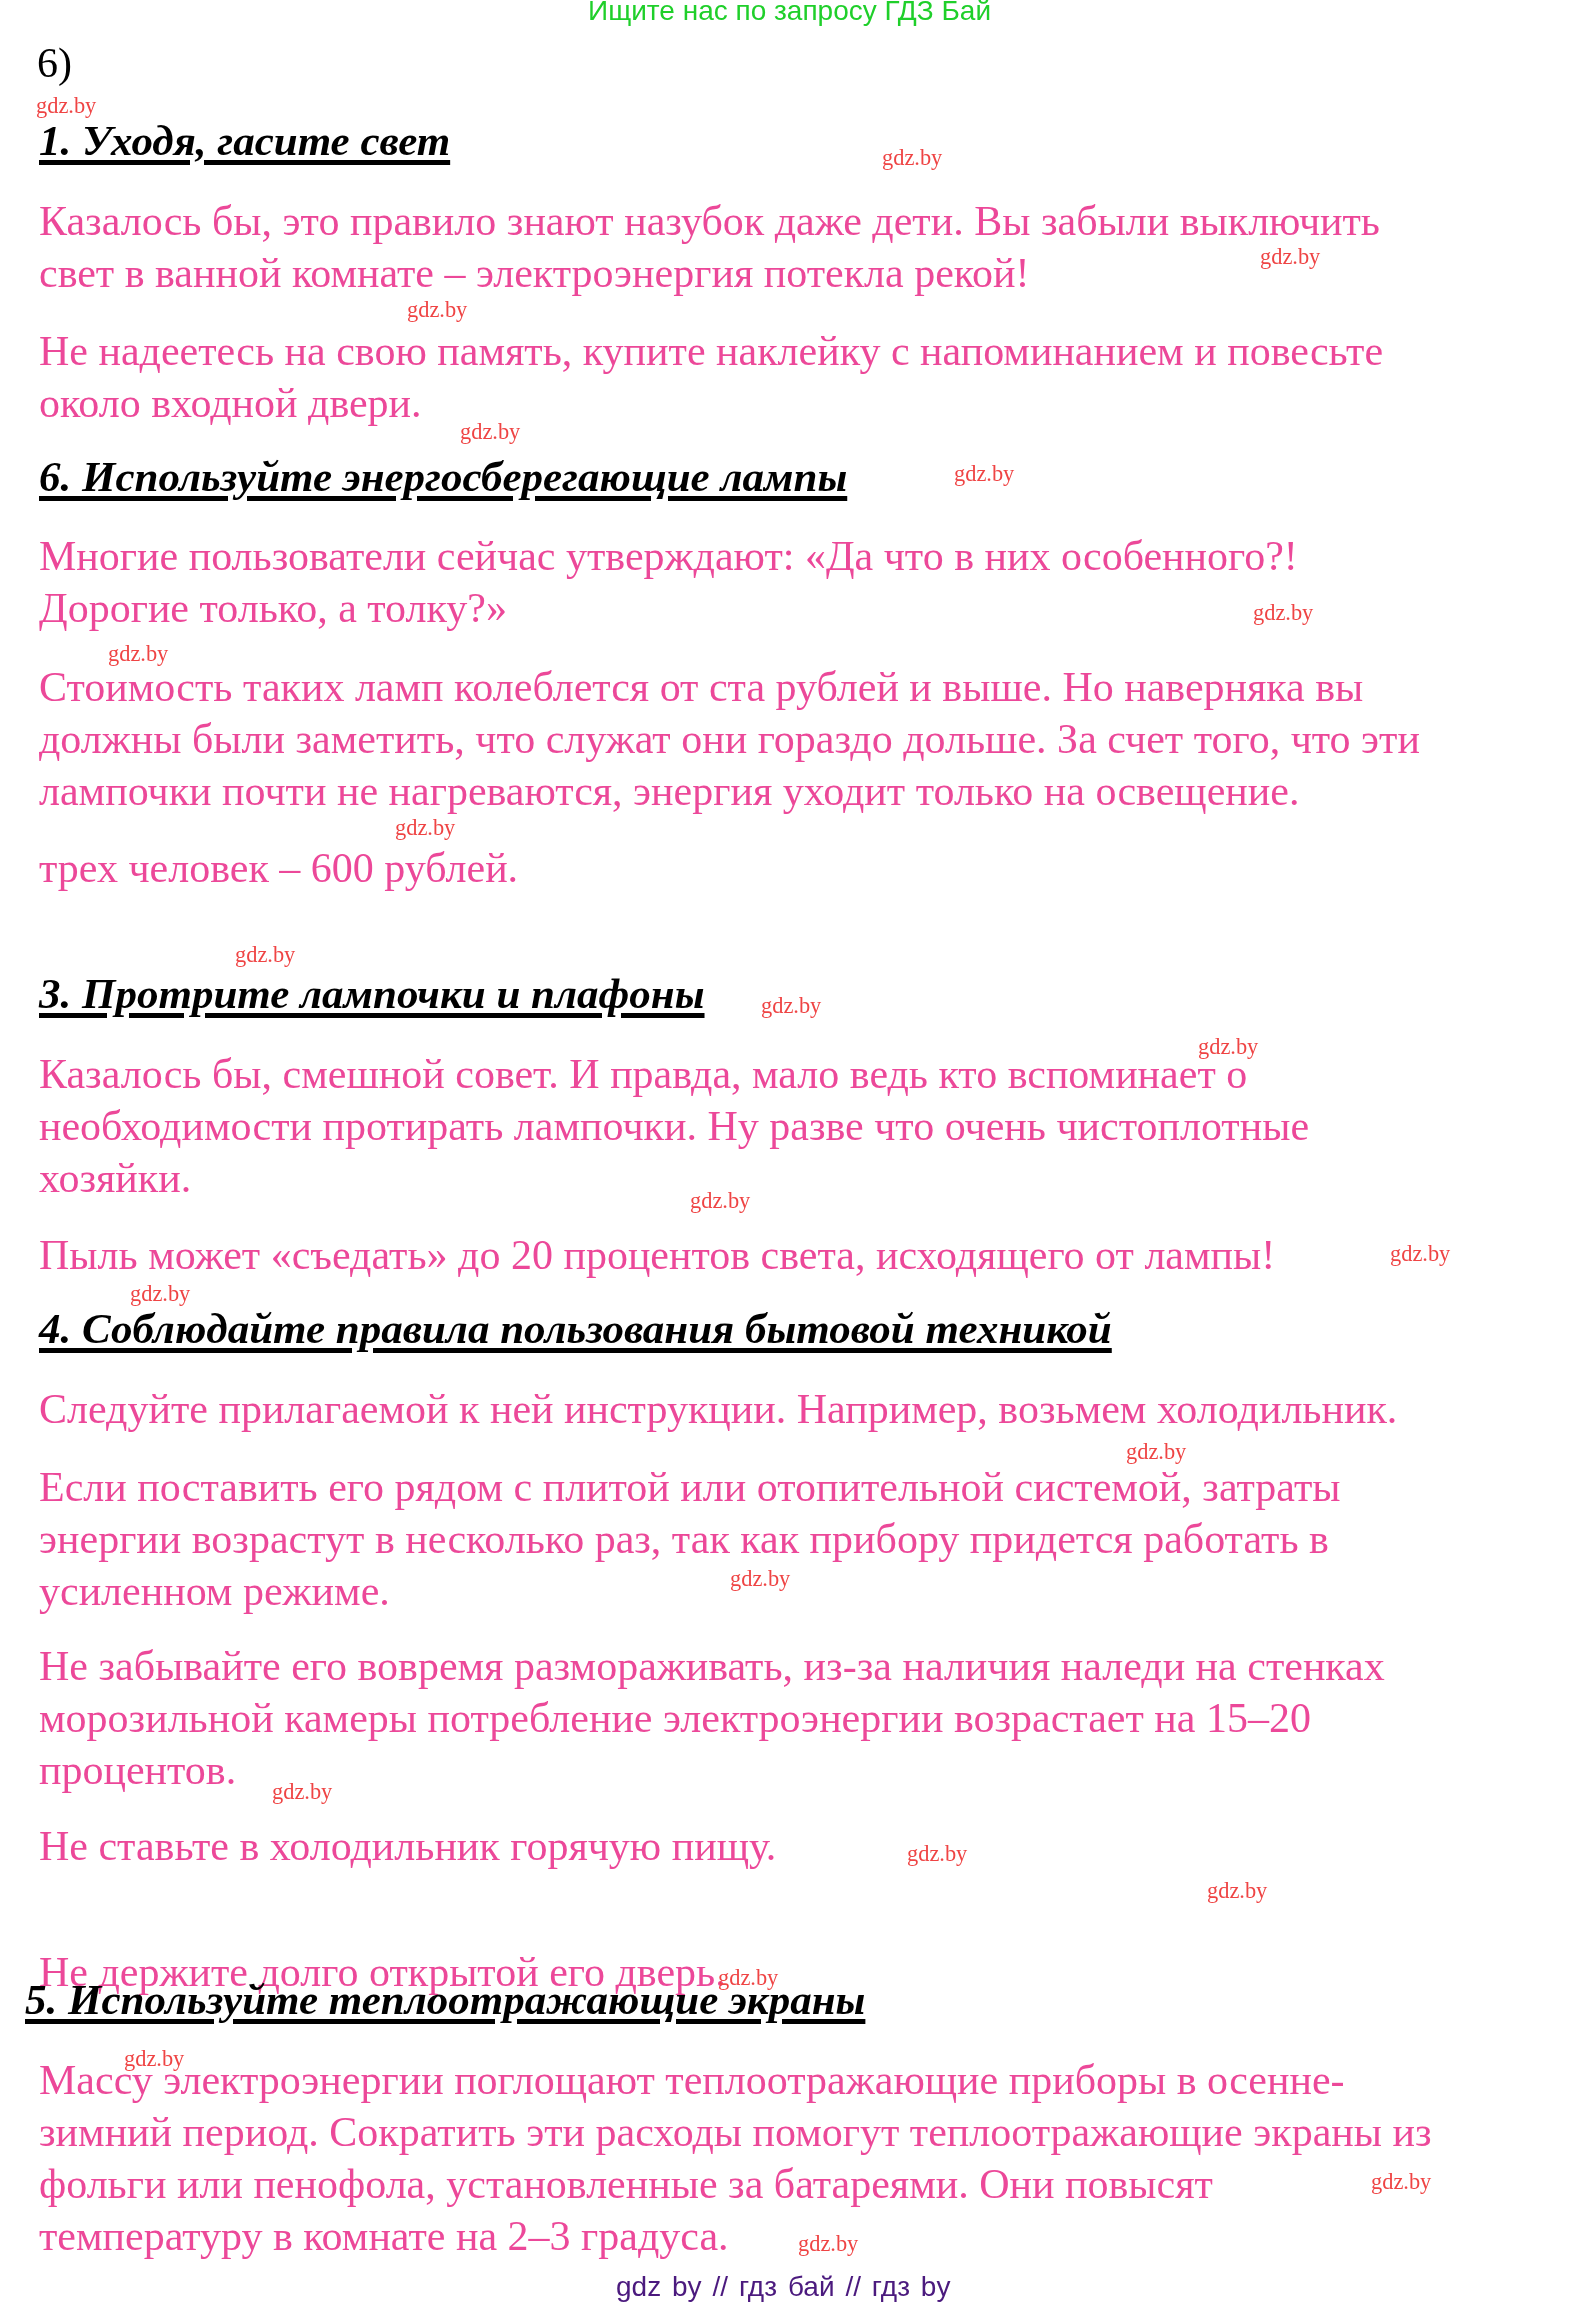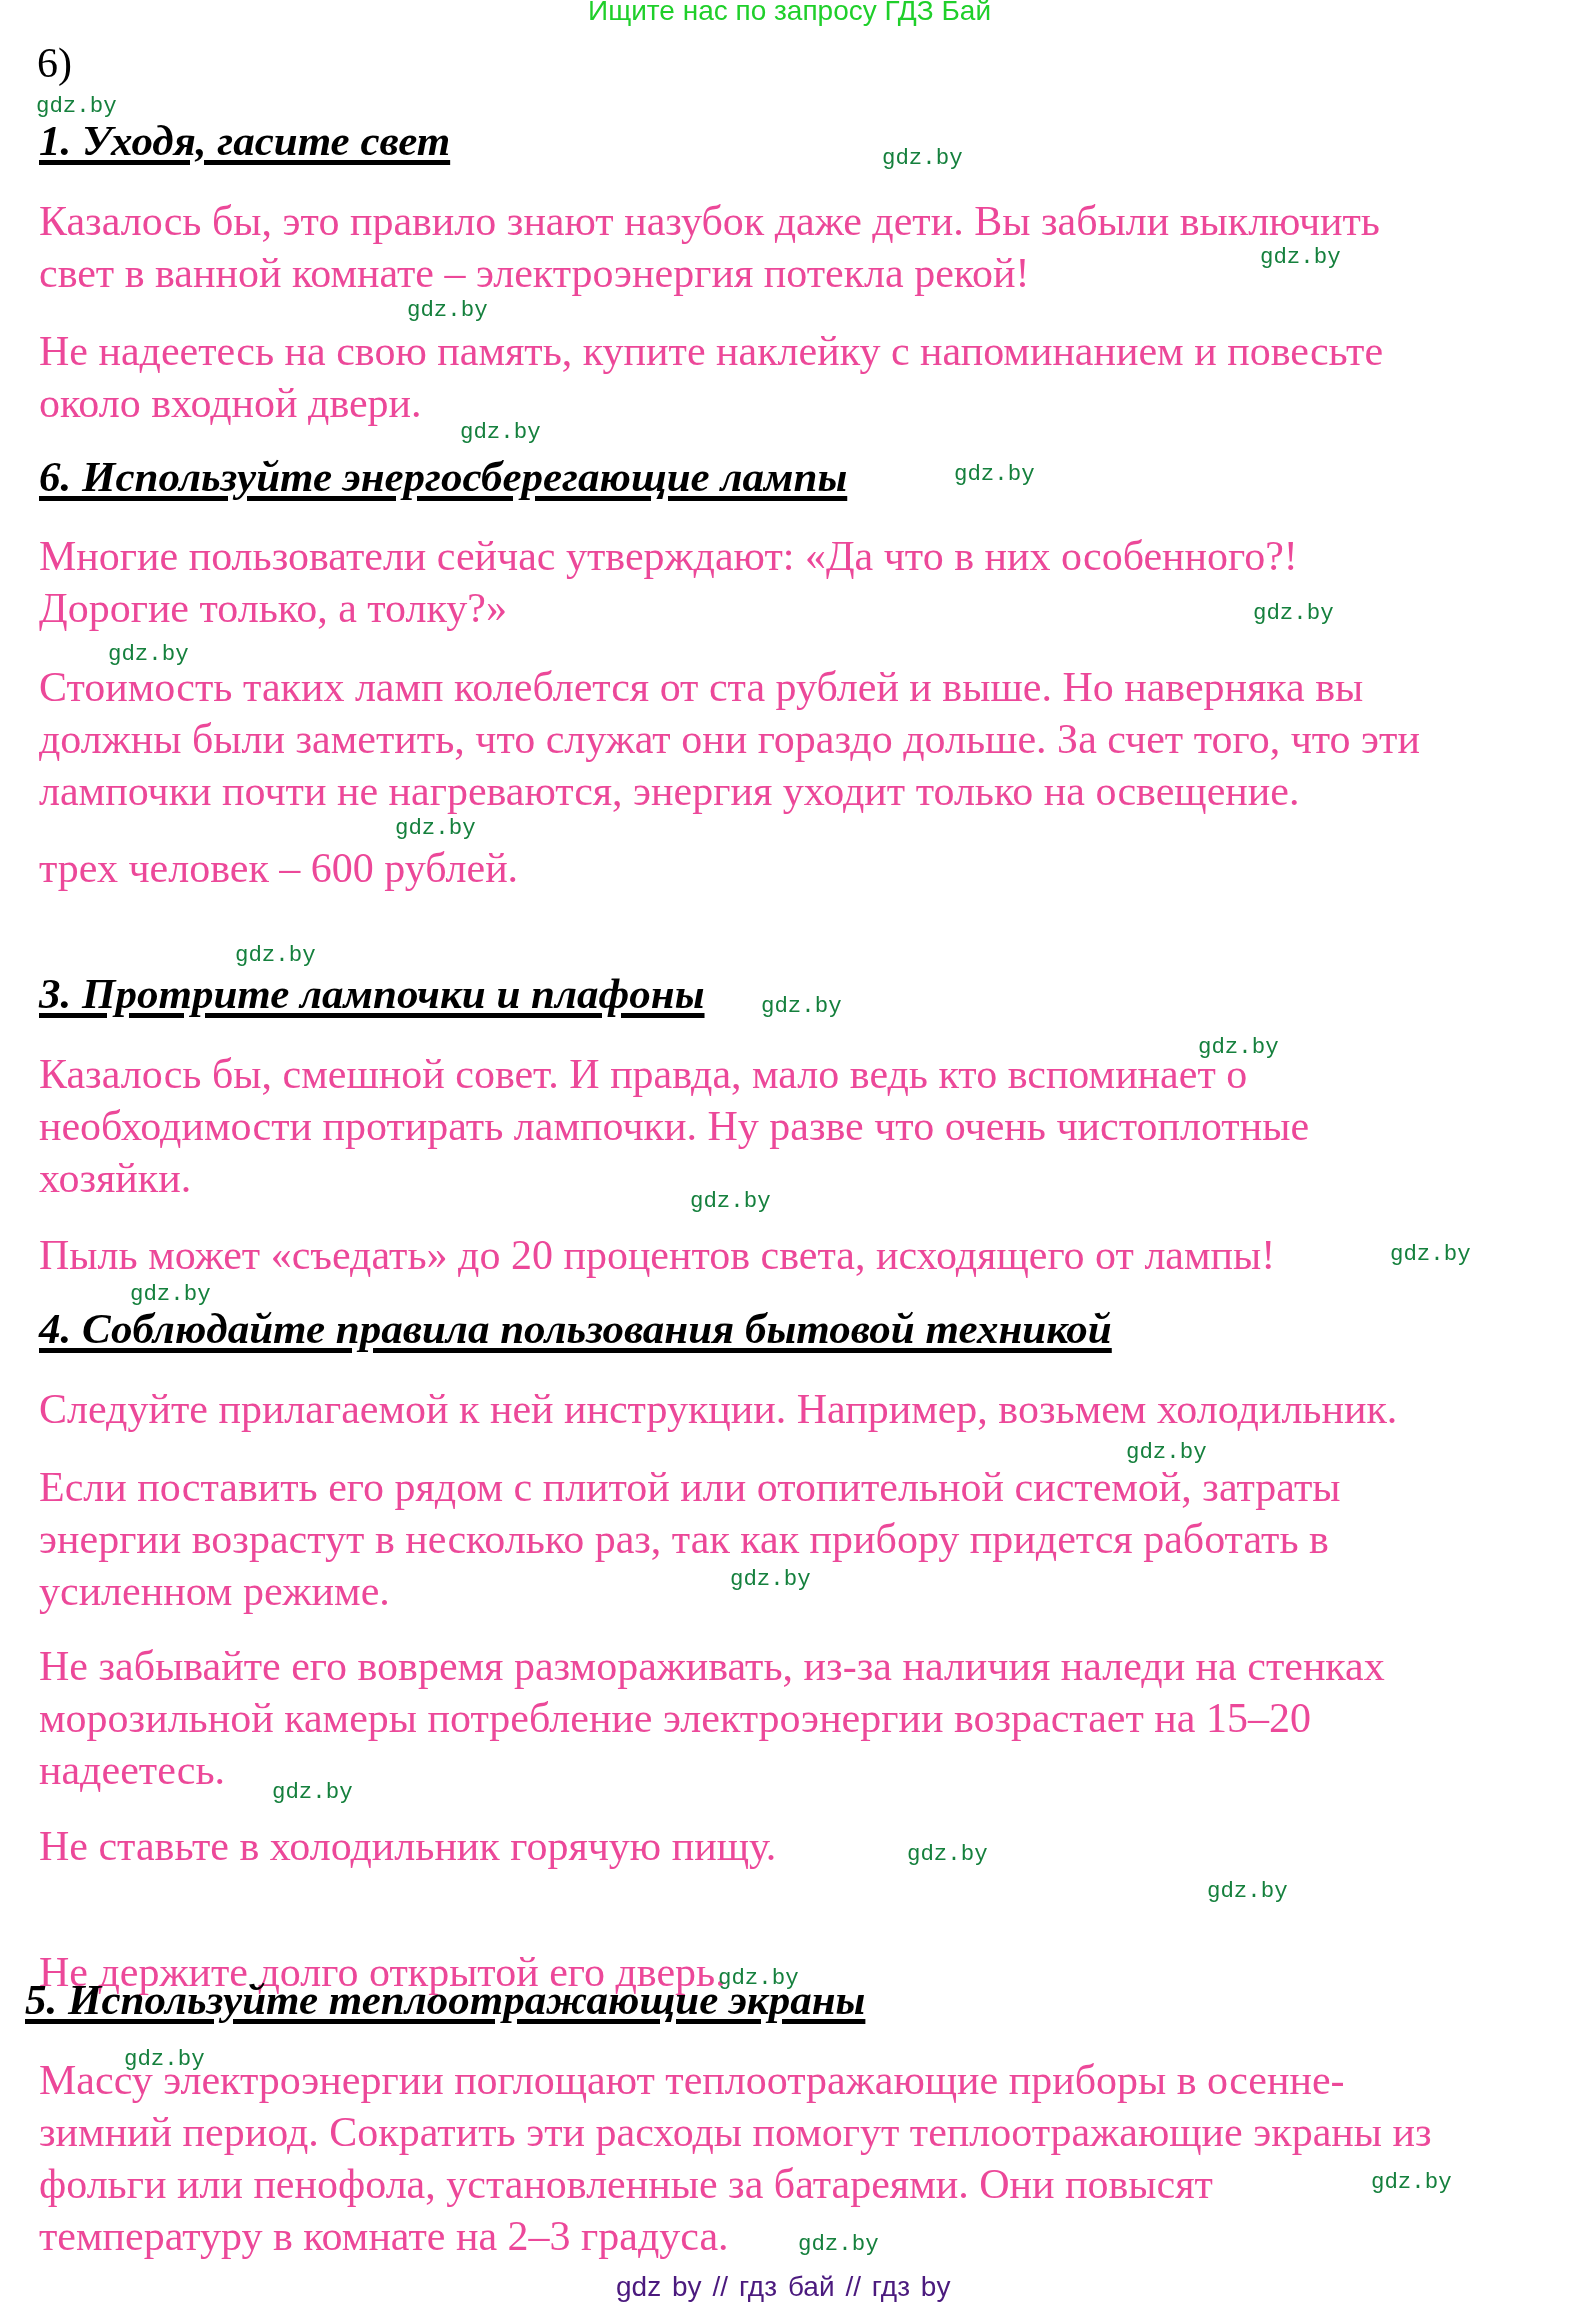--- a/index.html
+++ b/index.html
@@ -1,21 +1,21 @@
 <!DOCTYPE html>
 <html style="font-size:12.4px"><head>
 <meta charset="utf-8">
 <style>
   html, body { margin: 0; padding: 0; background: #ffffff; }
   body { width: 1585px; height: 2319px; position: relative; overflow: hidden; }
   .abs { position: absolute; white-space: nowrap; }
   .top-banner { font-family: "Liberation Sans", sans-serif; font-size: 28px; color: #1fcf2a; left: 588px; top: -4.6px; }
   .footer { font-family: "Liberation Sans", sans-serif; font-size: 28px; color: #4b1a7e; left: 616px; top: 2271px; word-spacing: 3.1px; }
   .label { font-family: "Liberation Serif", serif; font-size: 42px; color: #000; }
-  .wm { font-family: Liberation Mono, monospace; font-size: 22.4px; color: #15803d; }
+  .wm { font-family: Liberation Serif, serif; font-size: 22.4px; color: #ef4444; }
   .heading { font-family: "Liberation Serif", serif; font-size: 43px; font-weight: bold; font-style: italic; color: #000; text-decoration: underline; text-decoration-thickness: 4.6px; text-underline-offset: 4.6px; }
   .para { font-family: "Liberation Serif", serif; font-size: 42px; line-height: 52px; color: #ec4899; white-space: nowrap; }
   .para div { height: 52px; }
 </style>
 </head>
 <body>
 
 <div class="abs top-banner">Ищите нас по запросу ГДЗ Бай</div>
 <div class="abs label" style="left:37px;top:39px;">6)</div>
 
@@ -58,21 +58,21 @@
   <div>Следуйте прилагаемой к ней инструкции. Например, возьмем холодильник.</div>
 </div>
 <div class="abs para" style="left:39px;top:1461px;">
   <div>Если поставить его рядом с плитой или отопительной системой, затраты</div>
   <div>энергии возрастут в несколько раз, так как прибору придется работать в</div>
   <div>усиленном режиме.</div>
 </div>
 <div class="abs para" style="left:39px;top:1640px;">
   <div>Не забывайте его вовремя размораживать, из-за наличия наледи на стенках</div>
   <div>морозильной камеры потребление электроэнергии возрастает на 15–20</div>
-  <div>надеетесь.</div>
+  <div>процентов.</div>
 </div>
 <div class="abs para" style="left:39px;top:1820px;">
   <div>Не ставьте в холодильник горячую пищу.</div>
 </div>
 <div class="abs para" style="left:39px;top:1898px;margin-top:48px;">
   <div>Не держите долго открытой его дверь.</div>
 </div>
 
 <div class="abs heading" style="left:25px;top:1975px;">5. Используйте теплоотражающие экраны</div>
 <div class="abs para" style="left:39px;top:2054px;">

